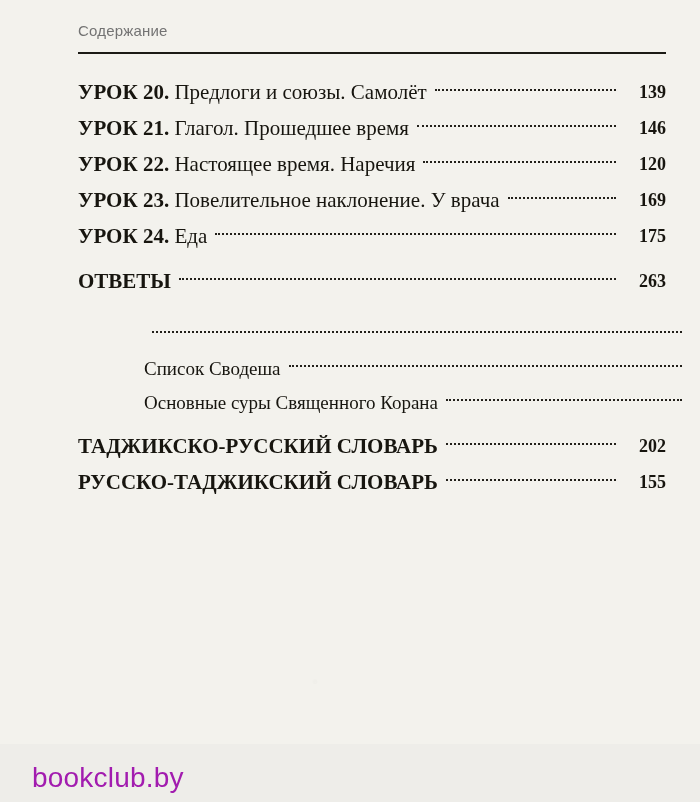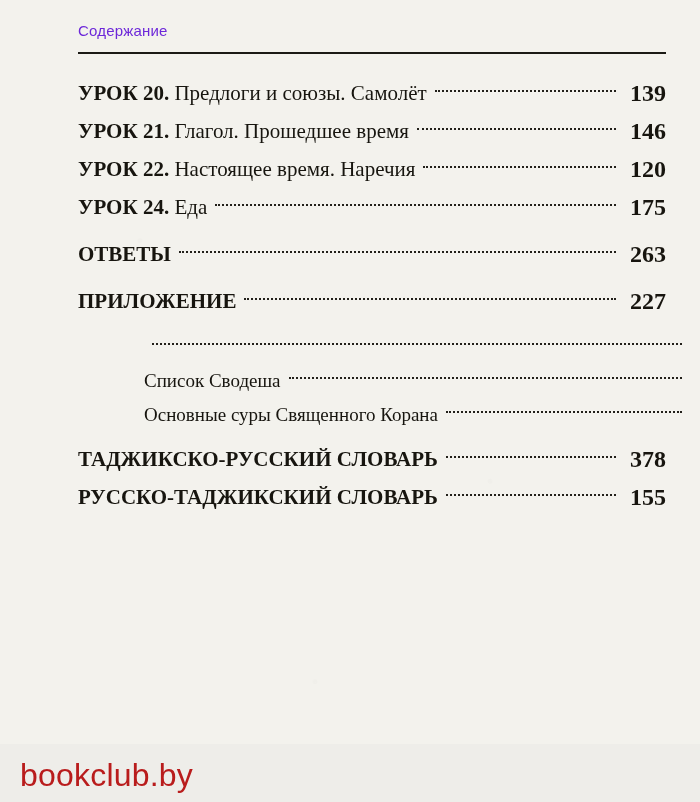--- a/index.html
+++ b/index.html
@@ -33,21 +33,21 @@
       radial-gradient(circle at 45% 85%, rgba(0,0,0,0.01) 0 2px, transparent 3px);
     pointer-events: none;
   }
   .running-head {
     position: absolute;
     left: 78px;
     top: 22px;
     font-family: "Liberation Sans", sans-serif;
     font-size: 15px;
     letter-spacing: 0.2px;
-    color: #6d28d9;
+    color: #737373;
   }
   .rule {
     position: absolute;
     left: 78px;
     top: 52px;
     width: 588px;
     height: 2px;
     background: #1b1a15;
   }
   .toc {
@@ -87,41 +87,41 @@
     top: -3px;
     border-bottom: 2px dotted #22201a;
     height: 0;
     min-width: 18px;
   }
   .pageno {
     font-weight: bold;
     white-space: nowrap;
     text-align: right;
     min-width: 42px;
-    font-size: 24px;
+    font-size: 18px;
   }
   .toc-row.sub .pageno { font-size: 20px; }
 
   .spacer-lg { height: 9px; }
 
   .watermark-band {
     position: absolute;
     left: 0;
     bottom: 0;
     width: 700px;
     height: 58px;
     background: rgba(236,235,231,0.75);
   }
   .watermark {
     position: absolute;
-    left: 20px;
+    left: 32px;
     bottom: 8px;
     font-family: "Liberation Sans", sans-serif;
-    font-size: 32px;
-    color: #b91c1c;
+    font-size: 28px;
+    color: #a21caf;
     letter-spacing: 0.2px;
   }
 </style>
 </head>
 <body>
 
 <div class="page">
 
   <div class="running-head">Содержание</div>
 
@@ -137,56 +137,56 @@
         <span class="label"><span class="bold">УРОК 21.</span><span> Глагол. Прошедшее время</span></span>
         <span class="dots"></span>
         <span class="pageno">146</span>
       </div>
       <div class="toc-row lesson">
         <span class="label"><span class="bold">УРОК 22.</span><span> Настоящее время. Наречия</span></span>
         <span class="dots"></span>
         <span class="pageno">120</span>
       </div>
       <div class="toc-row lesson">
+        <span class="label"><span class="bold">УРОК 23.</span><span> Повелительное наклонение. У врача</span></span>
+        <span class="dots"></span>
+        <span class="pageno">169</span>
+      </div>
+      <div class="toc-row lesson">
         <span class="label"><span class="bold">УРОК 24.</span><span> Еда</span></span>
         <span class="dots"></span>
         <span class="pageno">175</span>
       </div>
       <div class="spacer-lg"></div>
       <div class="toc-row major">
         <span class="label allbold"><span class="bold">ОТВЕТЫ</span></span>
         <span class="dots"></span>
         <span class="pageno">263</span>
       </div>
       <div class="spacer-lg"></div>
-      <div class="toc-row major">
-        <span class="label allbold"><span class="bold">ПРИЛОЖЕНИЕ</span></span>
-        <span class="dots"></span>
-        <span class="pageno">227</span>
-      </div>
       <div class="spacer-lg"></div>
       <div class="toc-row sub">
         <span class="dots"></span>
         <span class="pageno">229</span>
       </div>
       <div class="toc-row sub">
         <span class="label sub-label"><span>Список Сводеша</span></span>
         <span class="dots"></span>
         <span class="pageno">233</span>
       </div>
       <div class="toc-row sub">
         <span class="label sub-label"><span>Основные суры Священного Корана</span></span>
         <span class="dots"></span>
         <span class="pageno">243</span>
       </div>
       <div class="spacer-lg"></div>
       <div class="toc-row dict">
         <span class="label allbold"><span class="bold">ТАДЖИКСКО-РУССКИЙ СЛОВАРЬ</span></span>
         <span class="dots"></span>
-        <span class="pageno">378</span>
+        <span class="pageno">202</span>
       </div>
       <div class="toc-row dict">
         <span class="label allbold"><span class="bold">РУССКО-ТАДЖИКСКИЙ СЛОВАРЬ</span></span>
         <span class="dots"></span>
         <span class="pageno">155</span>
       </div>
     </div>
 
   <div class="watermark-band"></div>
   <div class="watermark">bookclub.by</div>

